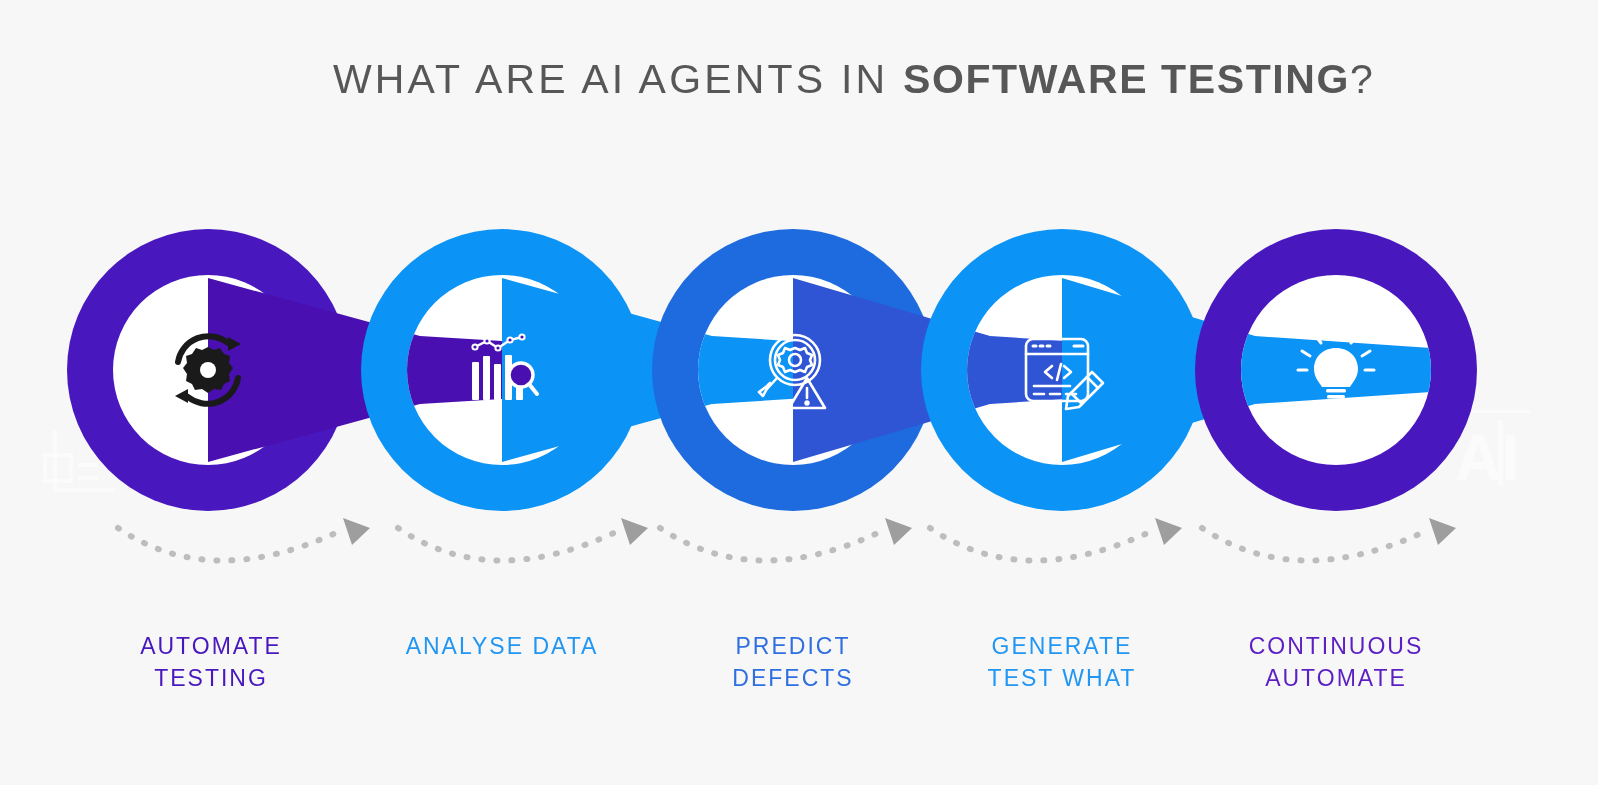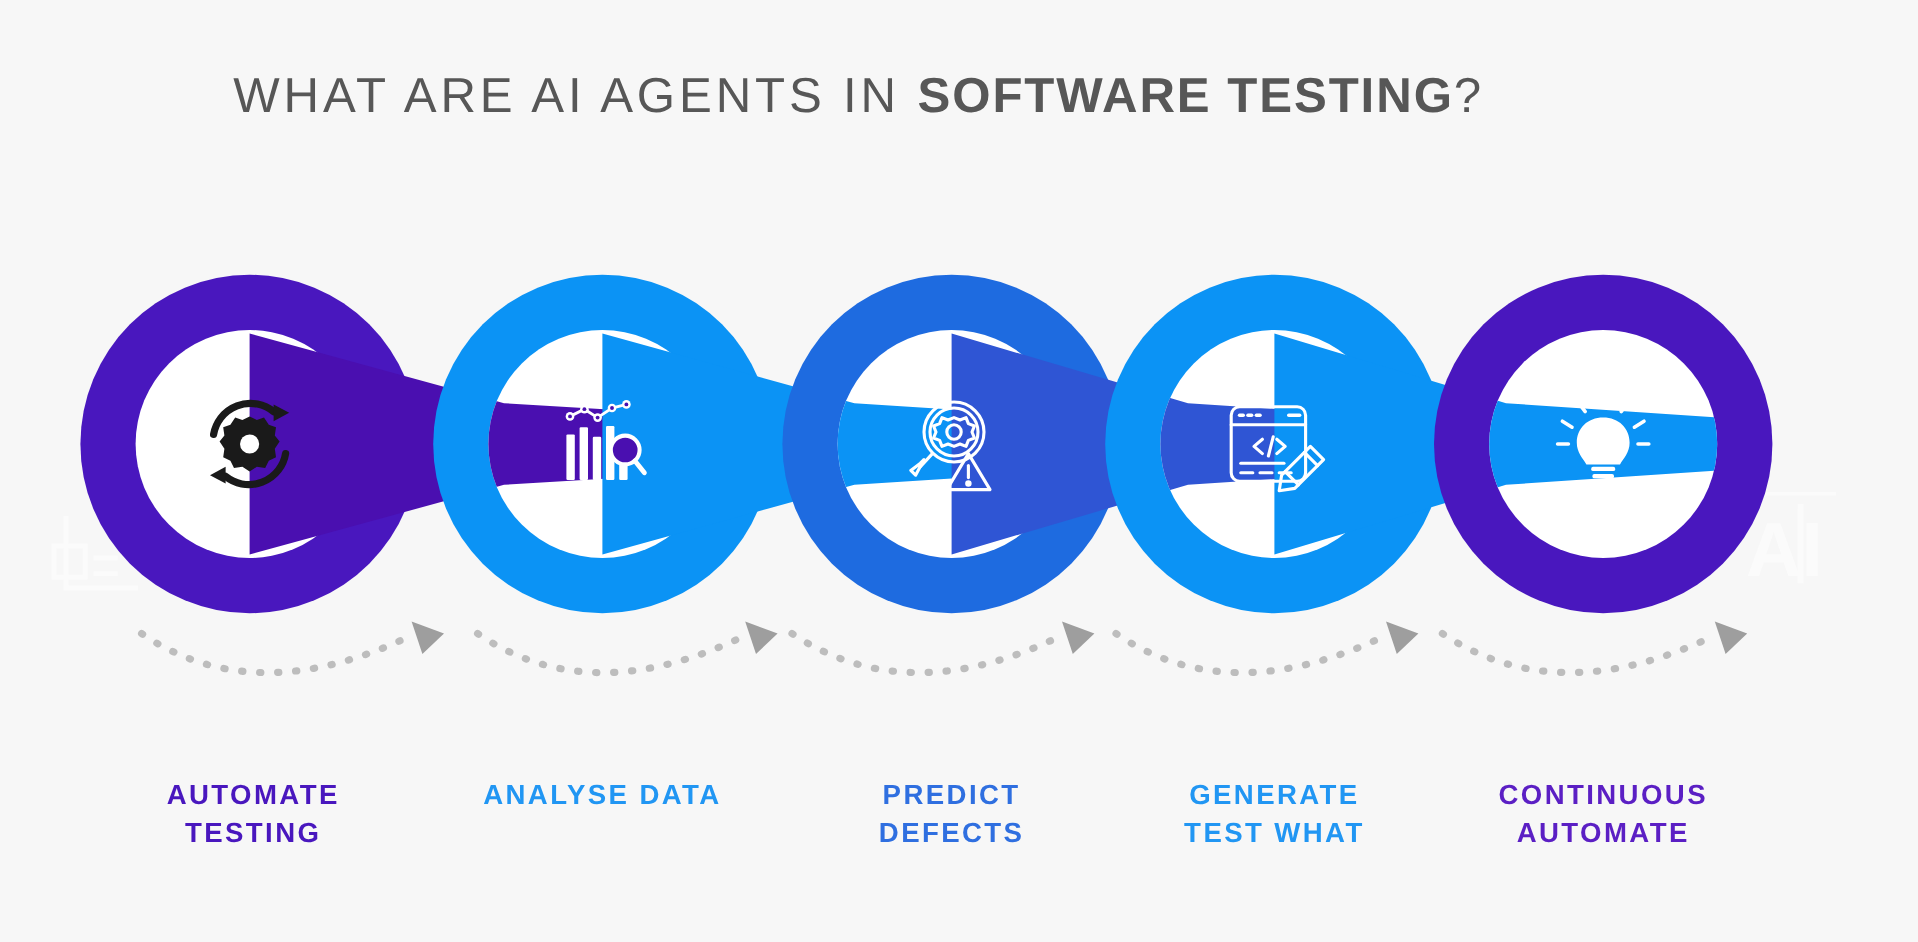--- a/index.html
+++ b/index.html
@@ -9,48 +9,46 @@
     font-family:"Liberation Sans",sans-serif;
     overflow:hidden;
     position:relative;
   }
 
   .stage{position:absolute;left:0;top:0;width:1598px;height:785px;}
 
   
   .title{
     position:absolute;left:0;top:56px;width:1376px;
-    text-align:center;
+    text-align:right;
     font-size:41px;
     letter-spacing:3.2px;
     color:#575757;
     font-weight:400;
     white-space:nowrap;
-    padding-left:28px;
   }
   .title .bold{font-weight:700;letter-spacing:1.6px;}
 
   
   .diagram{position:absolute;left:0;top:0;width:1598px;height:620px;}
 
   
   .labels{
     position:absolute;left:0;top:630px;width:1598px;height:100px;
   }
   .label{
     position:absolute;
     text-align:center;
     font-size:23px;
-    font-weight:700;
+    font-weight:400;
     letter-spacing:2.0px;
     line-height:32px;
     white-space:pre-line;
     top:0;
     width:300px;
-    margin-top:16px;
   }
   .label.l0{left:61px;}
   .label.l1{left:352px;}
   .label.l2{left:643px;}
   .label.l3{left:912px;}
   .label.l4{left:1186px;}
 </style>
 </head>
 <body>
 

